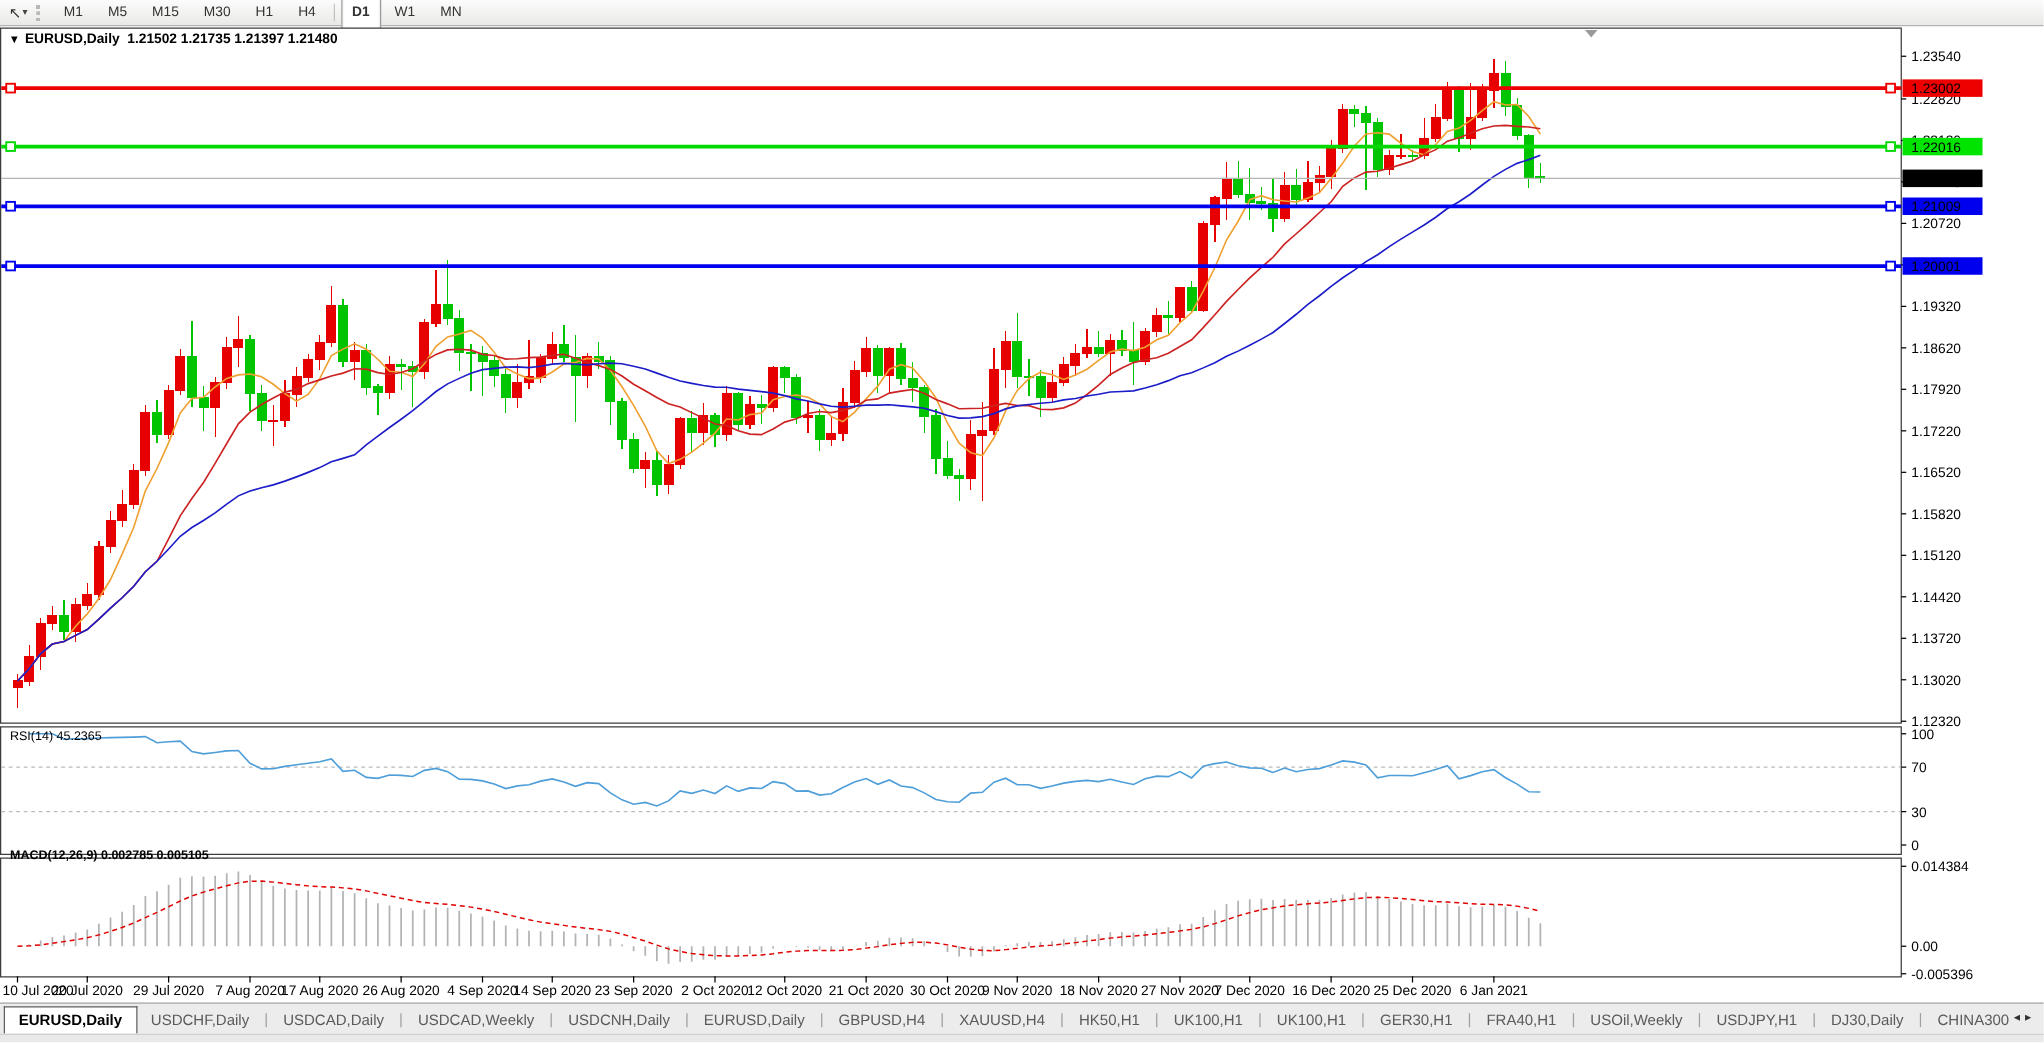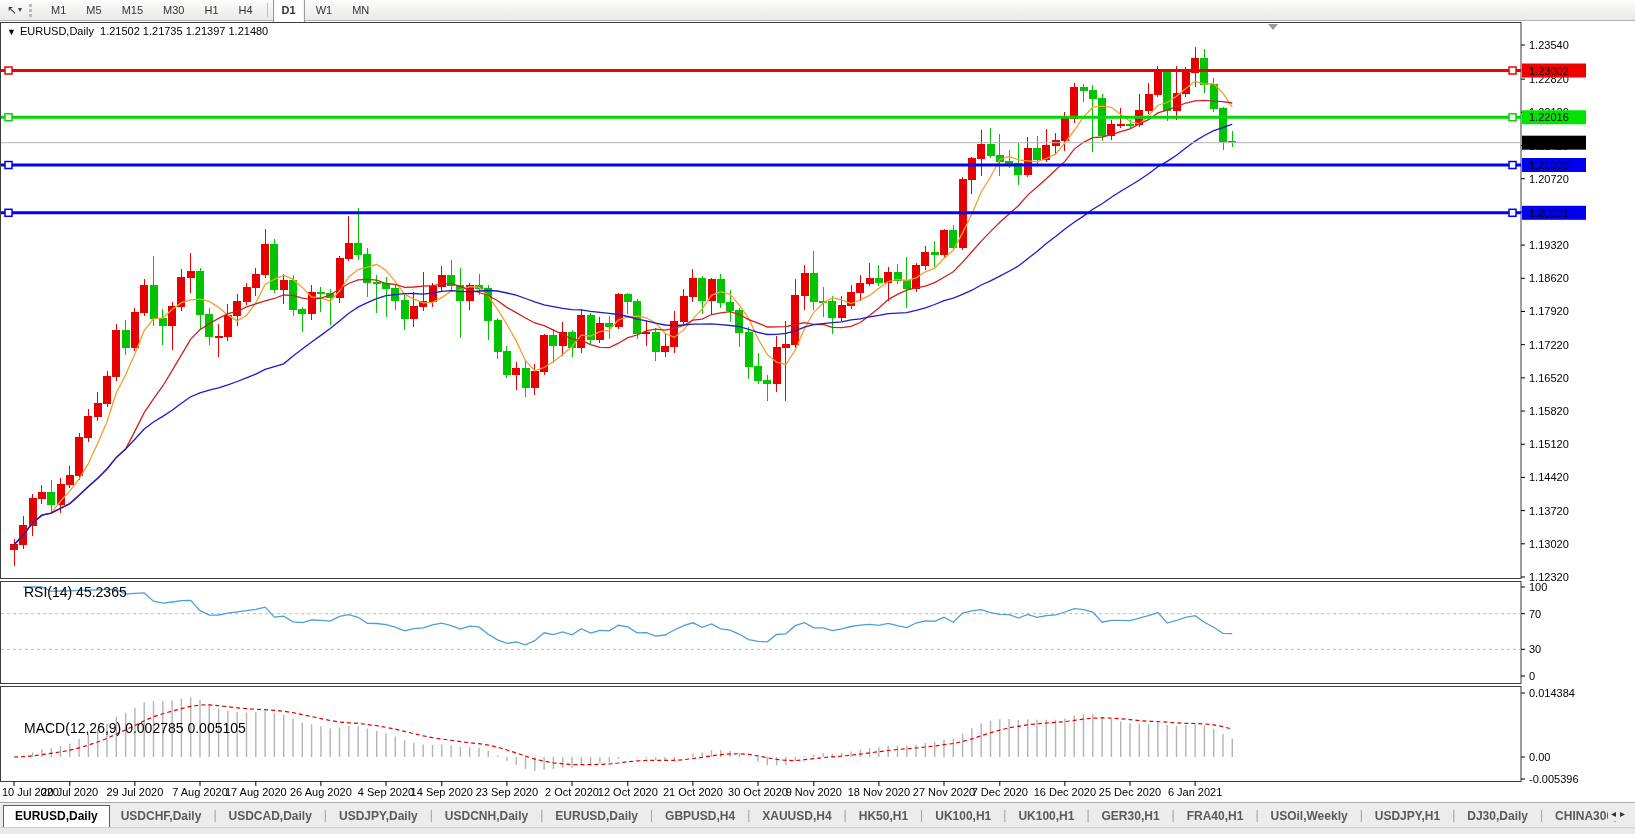--- a/index.html
+++ b/index.html
@@ -20,33 +20,33 @@
   .tf-btn{padding:16px 8px;margin:0 1px;border:1px solid transparent;color:#333;
     cursor:default;white-space:nowrap;}
   .tf-btn.active{background:#fff;border:1px solid #9b9b9b;
     box-shadow:inset 0 1px 2px rgba(0,0,0,.18);font-weight:bold;}
 
   
   #chart-canvas{position:absolute;left:0;top:0;}
   svg text{font-family:"Liberation Sans",sans-serif;font-size:11px;fill:#000;}
 
   
-  .win-title{position:absolute;left:7px;top:25px;font-size:11px;font-weight:normal;
+  .win-title{position:absolute;left:7px;top:25px;font-size:11px;font-weight:bold;
     color:#000;white-space:nowrap;z-index:5;}
   .win-title .tri{font-size:9px;margin-right:4px;}
-  .pane-label{position:absolute;left:8px;font-size:14px;color:#000;z-index:5;white-space:nowrap;margin-left:16px;}
+  .pane-label{position:absolute;left:8px;font-size:10px;color:#000;z-index:5;white-space:nowrap;}
   #rsi-label{top:584px;}
-  #macd-label{top:720px;}
+  #macd-label{top:679px;font-weight:bold;}
 
   
   .tabs{position:absolute;left:0;top:802px;width:1635px;height:25px;
     background:#ececec;border-top:1px solid #a8a8a8;display:flex;
     align-items:flex-end;font-size:12px;color:#5a5a5a;overflow:hidden;
     padding-left:3px;}
-  .tab{padding:3px 11px 4px 11px;white-space:nowrap;cursor:default;font-weight:bold;}
+  .tab{padding:3px 11px 4px 11px;white-space:nowrap;cursor:default;}
   .tab.active{background:#fff;border:1px solid #5e5e5e;border-bottom:none;
     font-weight:bold;color:#000;}
   .tab-sep{color:#a0a0a0;align-self:center;padding:0 1px;}
   .tab-arrows{position:absolute;right:3px;top:806px;font-size:10px;color:#333;
     background:#ececec;padding:2px 3px;letter-spacing:4px;}
   .statusbar{position:absolute;left:0;top:827px;width:1635px;height:7px;
     background:#e9e9e9;border-top:1px solid #cfcfcf;}
 </style>
 </head>
 <body>
@@ -627,21 +627,21 @@
   </div>
   <div class="pane-label" id="rsi-label">RSI(14) 45.2365</div>
   <div class="pane-label" id="macd-label">MACD(12,26,9) 0.002785 0.005105</div>
 
   <div class="tabs" id="tabs-bar">
       <span class="tab active">EURUSD,Daily</span>
       <span class="tab">USDCHF,Daily</span>
       <span class="tab-sep">|</span>
       <span class="tab">USDCAD,Daily</span>
       <span class="tab-sep">|</span>
-      <span class="tab">USDJPY,Daily</span>
+      <span class="tab">USDCAD,Weekly</span>
       <span class="tab-sep">|</span>
       <span class="tab">USDCNH,Daily</span>
       <span class="tab-sep">|</span>
       <span class="tab">EURUSD,Daily</span>
       <span class="tab-sep">|</span>
       <span class="tab">GBPUSD,H4</span>
       <span class="tab-sep">|</span>
       <span class="tab">XAUUSD,H4</span>
       <span class="tab-sep">|</span>
       <span class="tab">HK50,H1</span>

